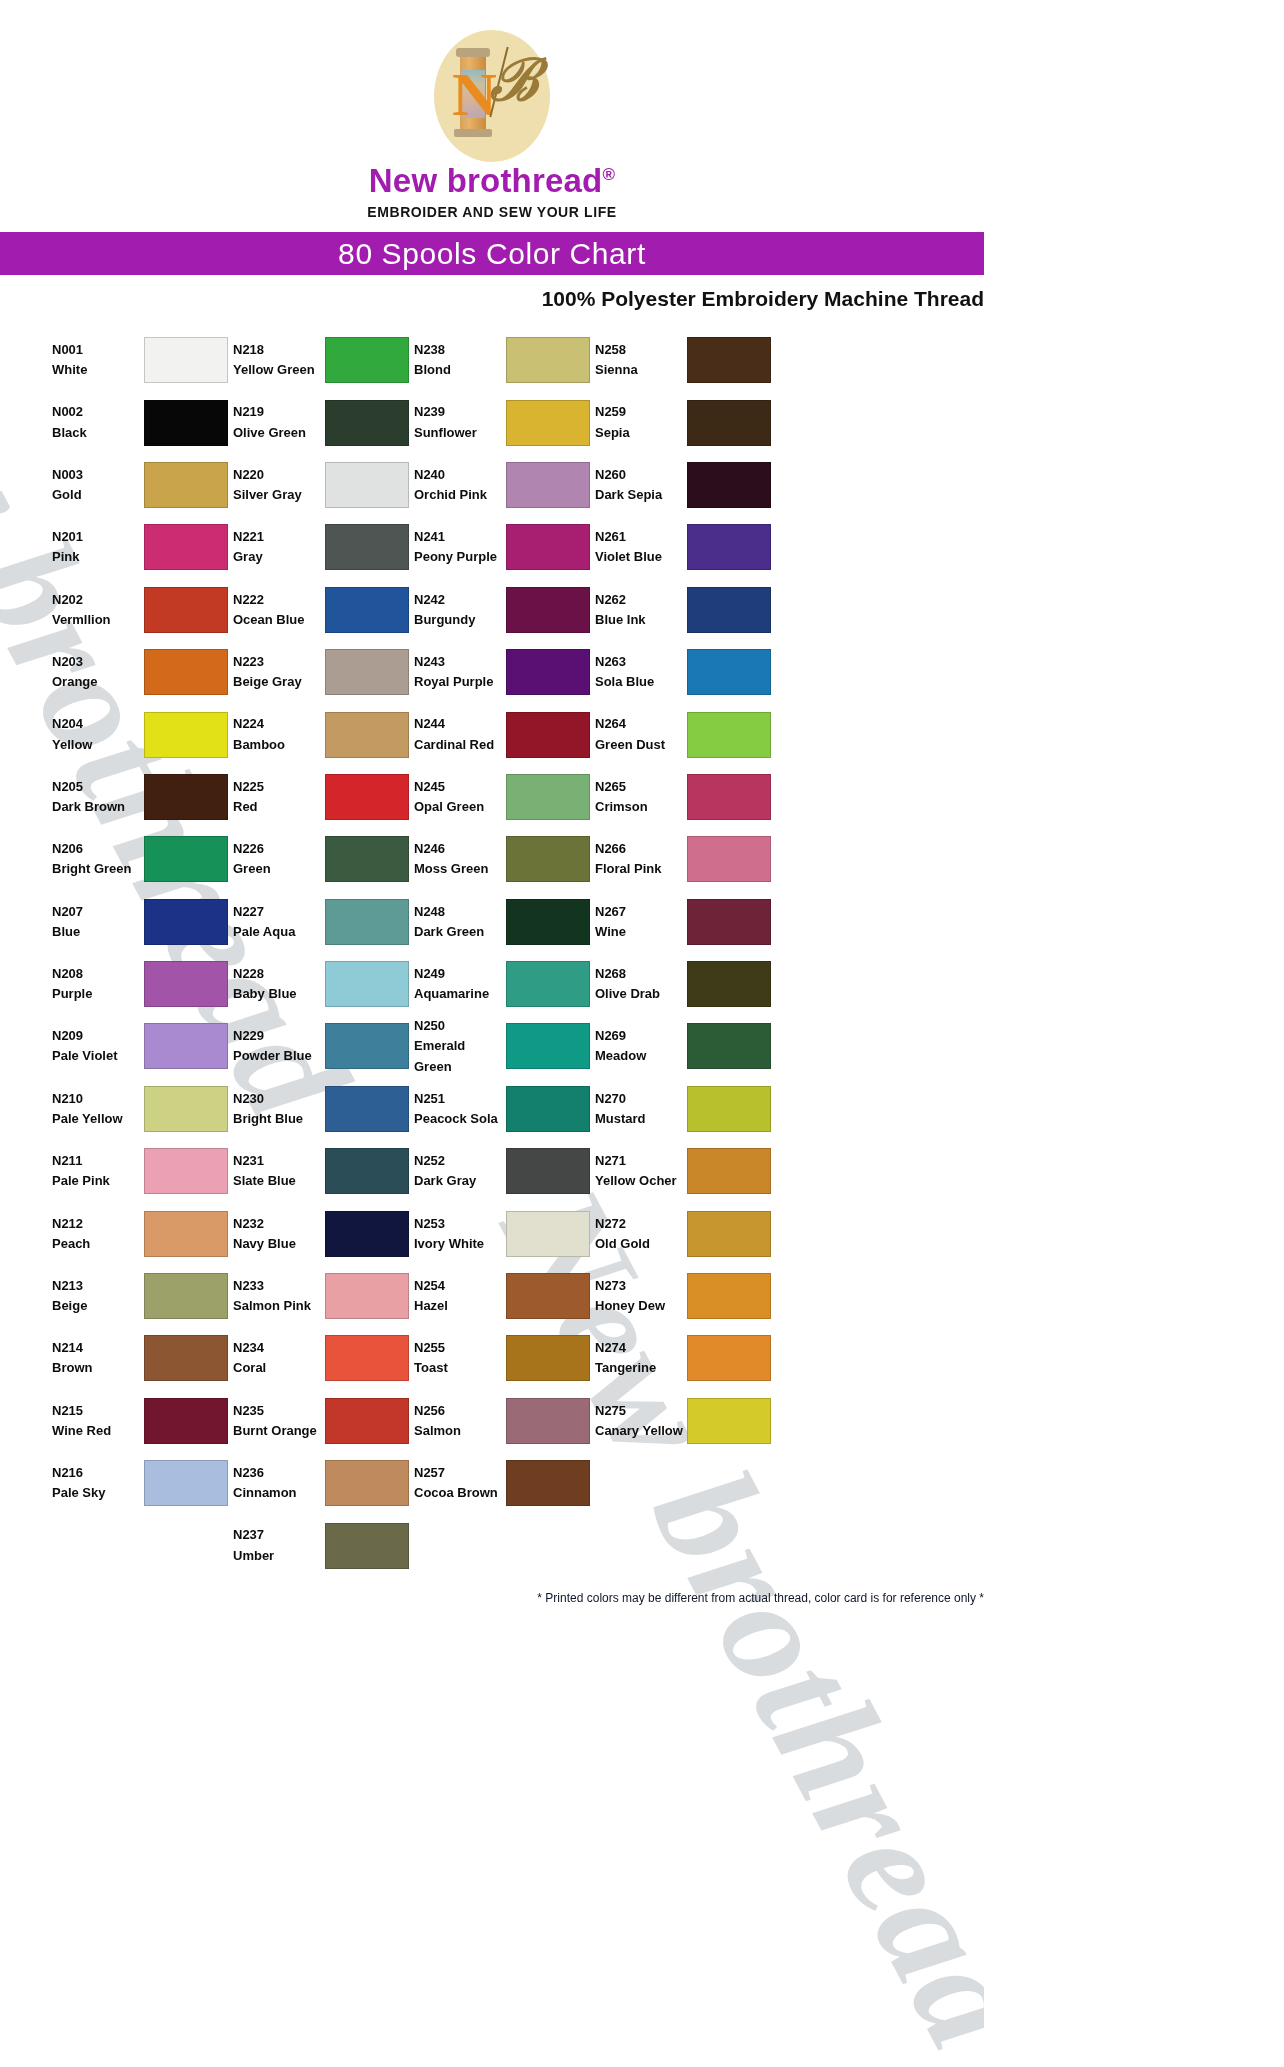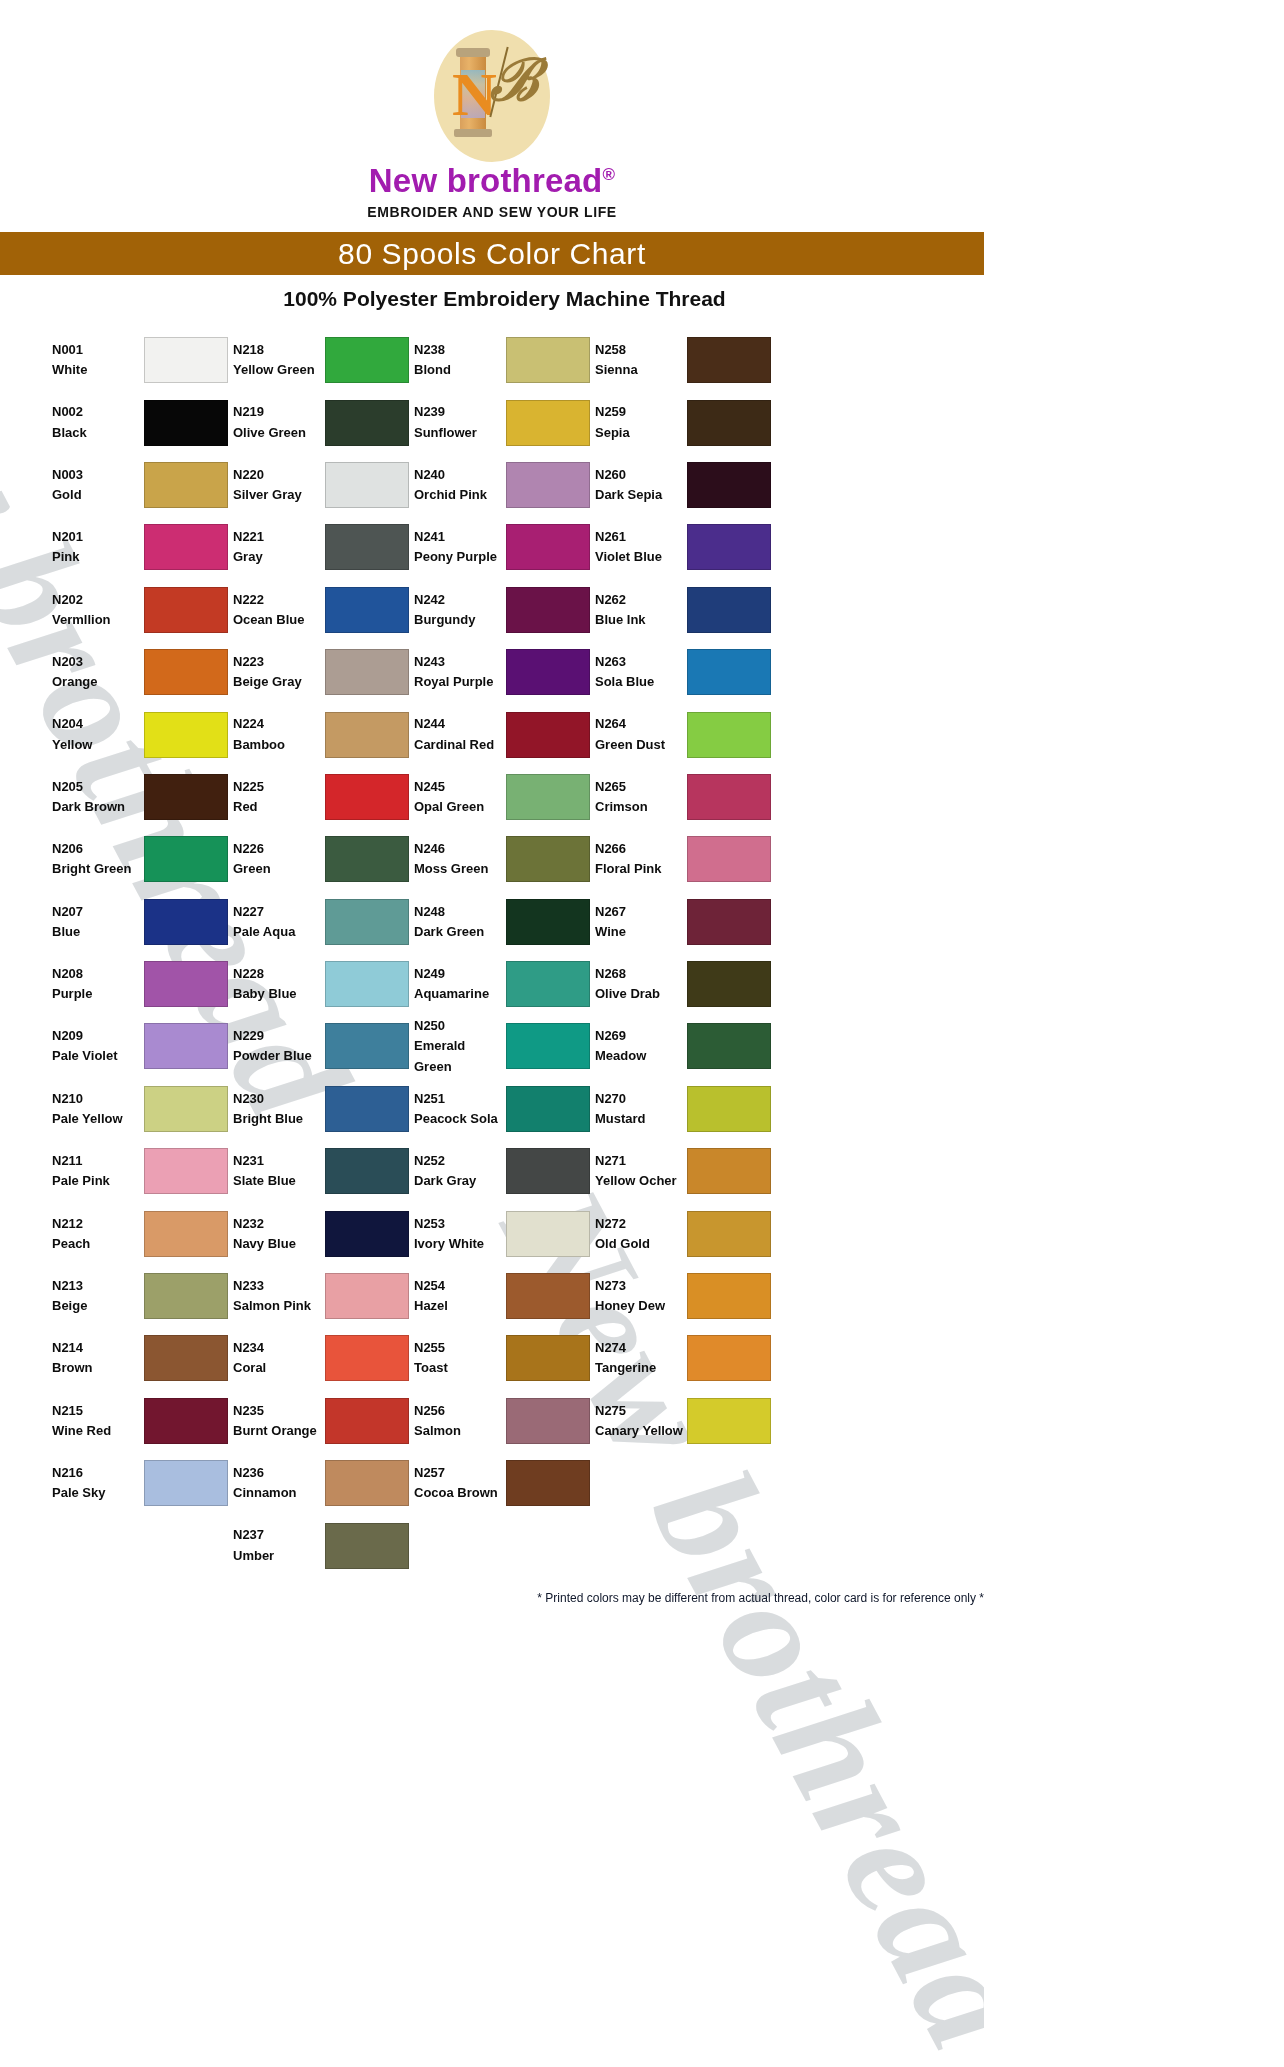--- a/index.html
+++ b/index.html
@@ -152,21 +152,21 @@
     font-size:30px;
     font-weight:400;
     color:#ffffff;
     letter-spacing:.6px;
   }
 
   
   #subtitle{
     position:relative;
     z-index:10;
-    text-align:center;
+    text-align:right;
     margin-top:12px;
     font-size:21px;
     font-weight:700;
     color:#111111;
     padding-left:25px;
   }
 
   
   #grid{
     position:relative;
@@ -236,21 +236,21 @@
       <div id="logo-n">N</div>
       <div id="logo-needle"></div>
       <div id="logo-b">ℬ</div>
     </div>
     <div id="brand-name">
       <span>New brothread</span><sup>®</sup>
     </div>
     <div id="brand-tagline">EMBROIDER AND SEW YOUR LIFE</div>
   </div>
 
-  <div id="banner" style="background: #a16207; color: rgb(255, 255, 255);">
+  <div id="banner" style="background: #a21caf; color: rgb(255, 255, 255);">
     <span>80 Spools Color Chart</span>
   </div>
 
   <div id="subtitle">100% Polyester Embroidery Machine Thread</div>
 
   <div id="grid">
       <div class="col">
         <div class="row">
           <div class="label">
             <span class="code">N001</span>

